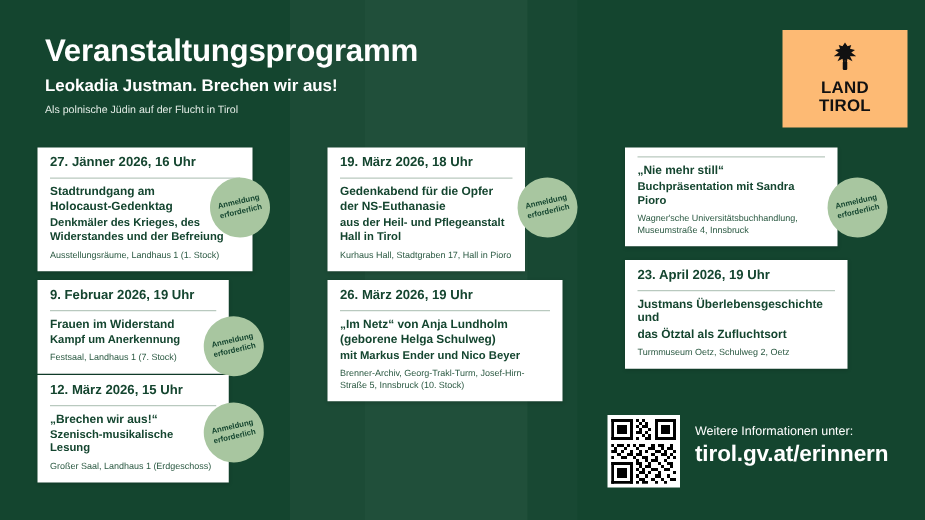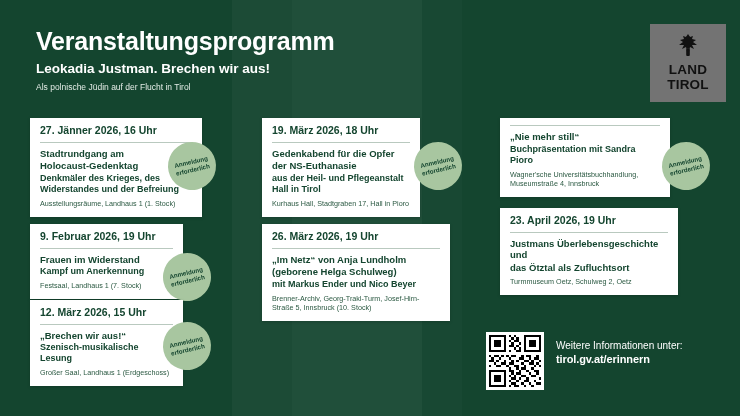--- a/index.html
+++ b/index.html
@@ -61,23 +61,23 @@
     font-weight: normal;
     margin: 0;
     line-height: 1.2;
   }
 
   
   .logo {
     position: absolute;
     right: 27px;
     top: 24px;
-    width: 76px;
+    width: 100px;
     height: 78px;
-    background: #737373;
+    background: #fdba74;
     display: flex;
     flex-direction: column;
     align-items: center;
     justify-content: flex-start;
     padding-top: 7px;
     box-sizing: border-box;
   }
   .logo-eagle {
     width: 30px;
     height: 30px;
@@ -173,21 +173,21 @@
     width: 180px;
   }
   .footer-label {
     color: #ffffff;
     font-size: 10px;
     font-weight: normal;
     margin-bottom: 2px;
   }
   .footer-url {
     color: #ffffff;
-    font-size: 11px;
+    font-size: 18px;
     font-weight: bold;
     letter-spacing: -0.1px;
   }
 </style>
 </head>
 <body>
 
 <div class="page">
 
   <div class="bg-panel p1"></div>

